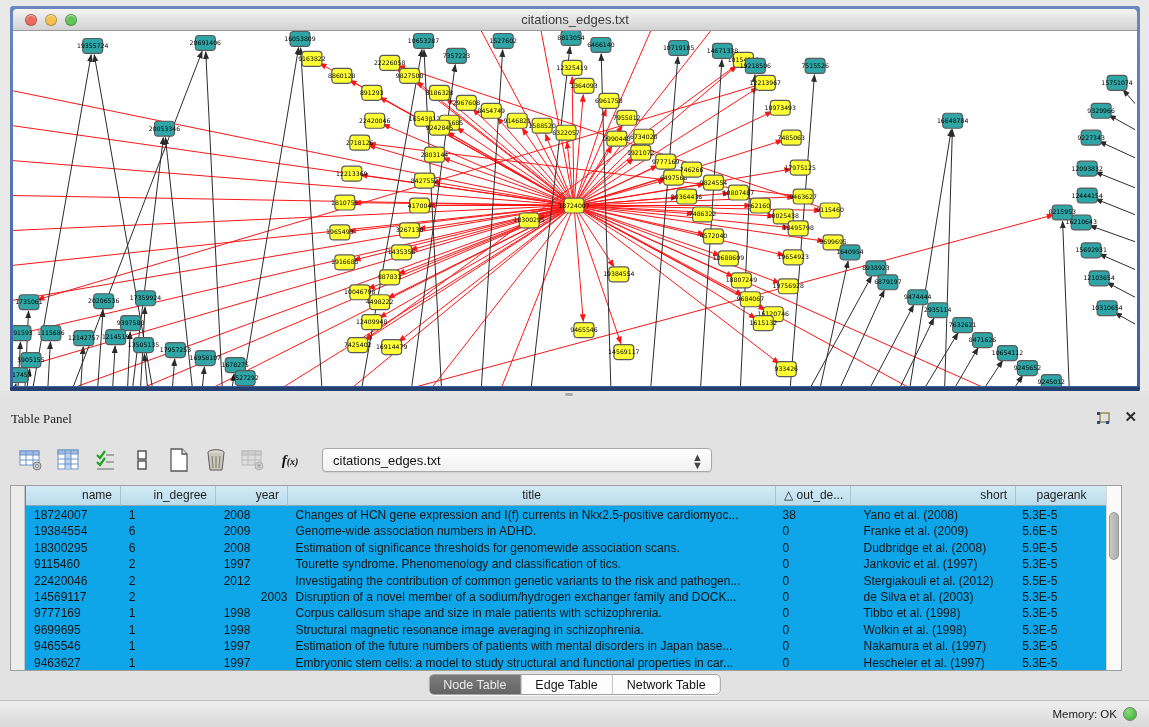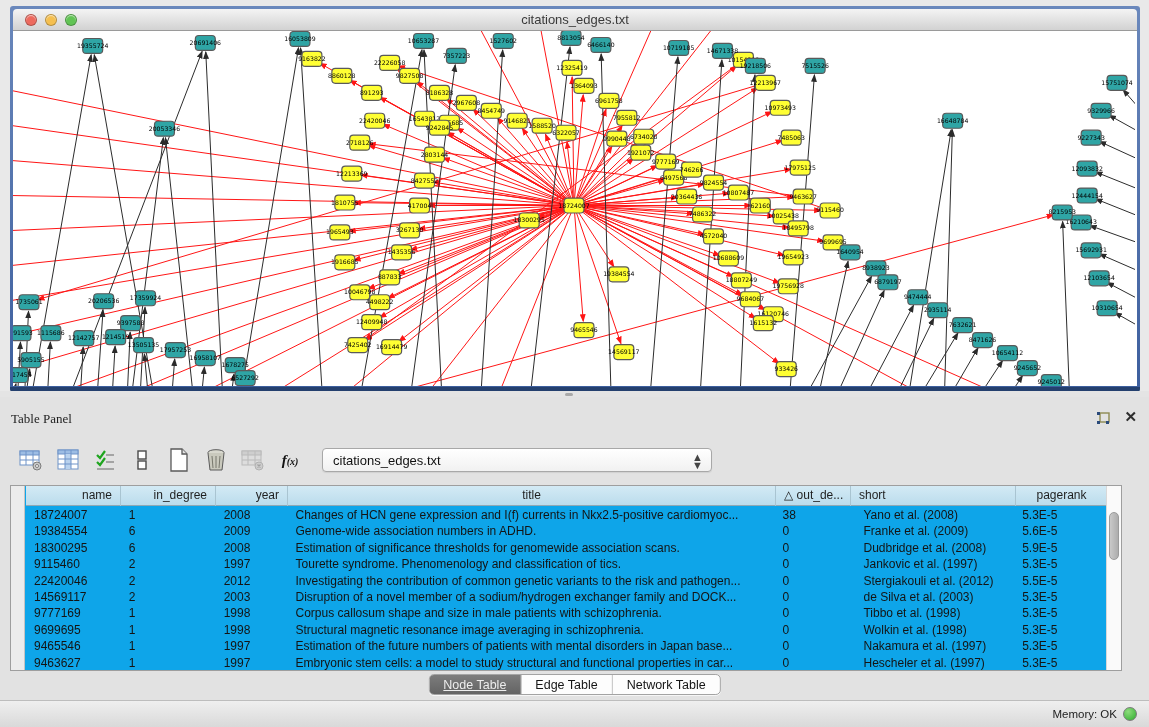--- a/index.html
+++ b/index.html
@@ -50,21 +50,21 @@
   .tbody { position:absolute; left:15px; top:21px; right:15px; bottom:0; overflow:hidden; }
   .tr { display:flex; height:16.4px; }
   .td { font-size:12px; color:#141414; line-height:16px; padding:0 0 0 8px; white-space:nowrap; overflow:hidden; }
   .vscroll { position:absolute; right:0; top:0; width:15px; height:100%; background:#FAFAFA; border-left:1px solid #D8D8D8; }
   .vthumb { position:absolute; left:2px; top:26px; width:10px; height:48px; background:linear-gradient(90deg,#C9C9C9,#ADADAD); border-radius:5px; border:1px solid #9B9B9B; }
 
   .tabs { position:absolute; left:50%; transform:translateX(-50%); top:277px; display:flex; height:21px;
     border:1px solid #A3A3A3; border-radius:5px; overflow:hidden; background:#FDFDFD; box-shadow:0 1px 0 rgba(255,255,255,.7); }
   .tab { padding:0 14px; font-size:12.5px; line-height:20px; color:#151515; border-left:1px solid #C2C2C2; cursor:pointer; }
   .tab:first-child { border-left:none; }
-  .tab.sel { background:linear-gradient(#7C7C7C,#646464); color:#EDEDED;text-decoration:underline; }
+  .tab.sel { background:linear-gradient(#7C7C7C,#646464); color:#EDEDED; }
 
   
   #status-bar { position:absolute; left:0; bottom:0; width:1149px; height:27px;
     background:linear-gradient(#EFEFEF,#D9D9D9); border-top:1px solid #BDBDBD; }
   .mem-label { position:absolute; right:32px; top:7px; font-size:11.5px; color:#222; }
   .mem-dot { position:absolute; right:12px; top:6px; width:14px; height:14px; border-radius:50%;
     background:radial-gradient(circle at 35% 30%, #8EDC7C, #2FAE2F); border:1px solid #7B7B7B; }
 </style>
 </head>
 <body>
@@ -817,21 +817,21 @@
     </div>
 
     <div class="table-wrap">
       <div class="gutter"></div>
       <div class="thead" id="thead">
           <div class="th" style="width: 95px; text-align: right;">name</div>
           <div class="th" style="width: 95px; text-align: right;">in_degree</div>
           <div class="th" style="width: 72px; text-align: right;">year</div>
           <div class="th" style="width: 488px; text-align: center;">title</div>
           <div class="th" style="width: 75px; text-align: left;">△ out_de...</div>
-          <div class="th" style="width: 165px; text-align: left;">short</div>
+          <div class="th" style="width: 165px; text-align: right;">short</div>
           <div class="th" style="width: 92px; text-align: center;">pagerank</div>
         </div>
       <div class="tbody" id="tbody">
           <div class="tr">
             <div class="td" style="width: 95px;">18724007</div>
             <div class="td" style="width: 95px;">1</div>
             <div class="td" style="width: 72px;">2008</div>
             <div class="td" style="width: 488px;">Changes of HCN gene expression and I(f) currents in Nkx2.5-positive cardiomyoc...</div>
             <div class="td" style="width: 75px;">38</div>
             <div class="td" style="width: 165px; padding-left: 14px;">Yano et al. (2008)</div>
@@ -869,21 +869,21 @@
             <div class="td" style="width: 95px;">2</div>
             <div class="td" style="width: 72px;">2012</div>
             <div class="td" style="width: 488px;">Investigating the contribution of common genetic variants to the risk and pathogen...</div>
             <div class="td" style="width: 75px;">0</div>
             <div class="td" style="width: 165px; padding-left: 14px;">Stergiakouli et al. (2012)</div>
             <div class="td" style="width: 92px;">5.5E-5</div>
           </div>
           <div class="tr">
             <div class="td" style="width: 95px;">14569117</div>
             <div class="td" style="width: 95px;">2</div>
-            <div class="td" style="width: 72px;">2003</div>
+            <div class="td" style="width: 72px; text-align: right;">2003</div>
             <div class="td" style="width: 488px;">Disruption of a novel member of a sodium/hydrogen exchanger family and DOCK...</div>
             <div class="td" style="width: 75px;">0</div>
             <div class="td" style="width: 165px; padding-left: 14px;">de Silva et al. (2003)</div>
             <div class="td" style="width: 92px;">5.3E-5</div>
           </div>
           <div class="tr">
             <div class="td" style="width: 95px;">9777169</div>
             <div class="td" style="width: 95px;">1</div>
             <div class="td" style="width: 72px;">1998</div>
             <div class="td" style="width: 488px;">Corpus callosum shape and size in male patients with schizophrenia.</div>

